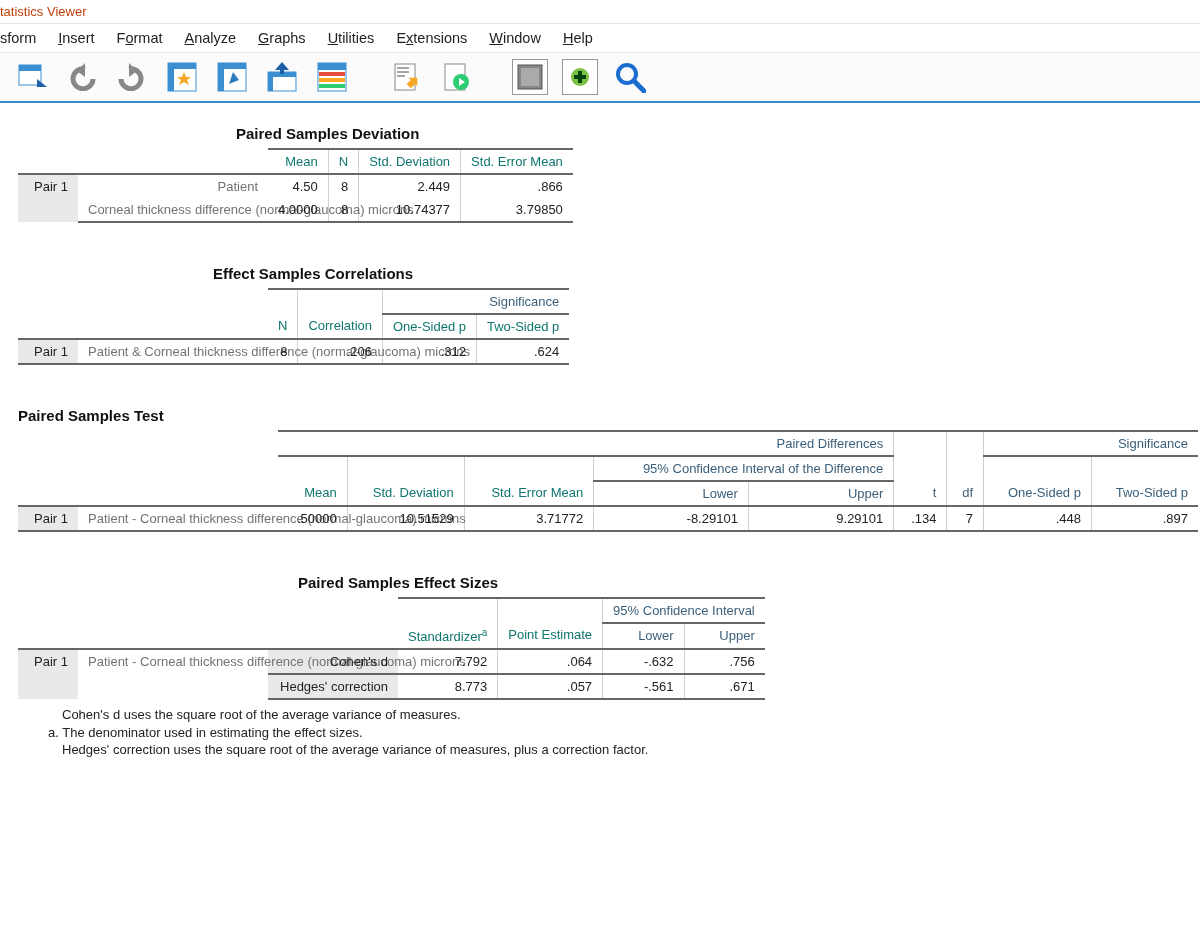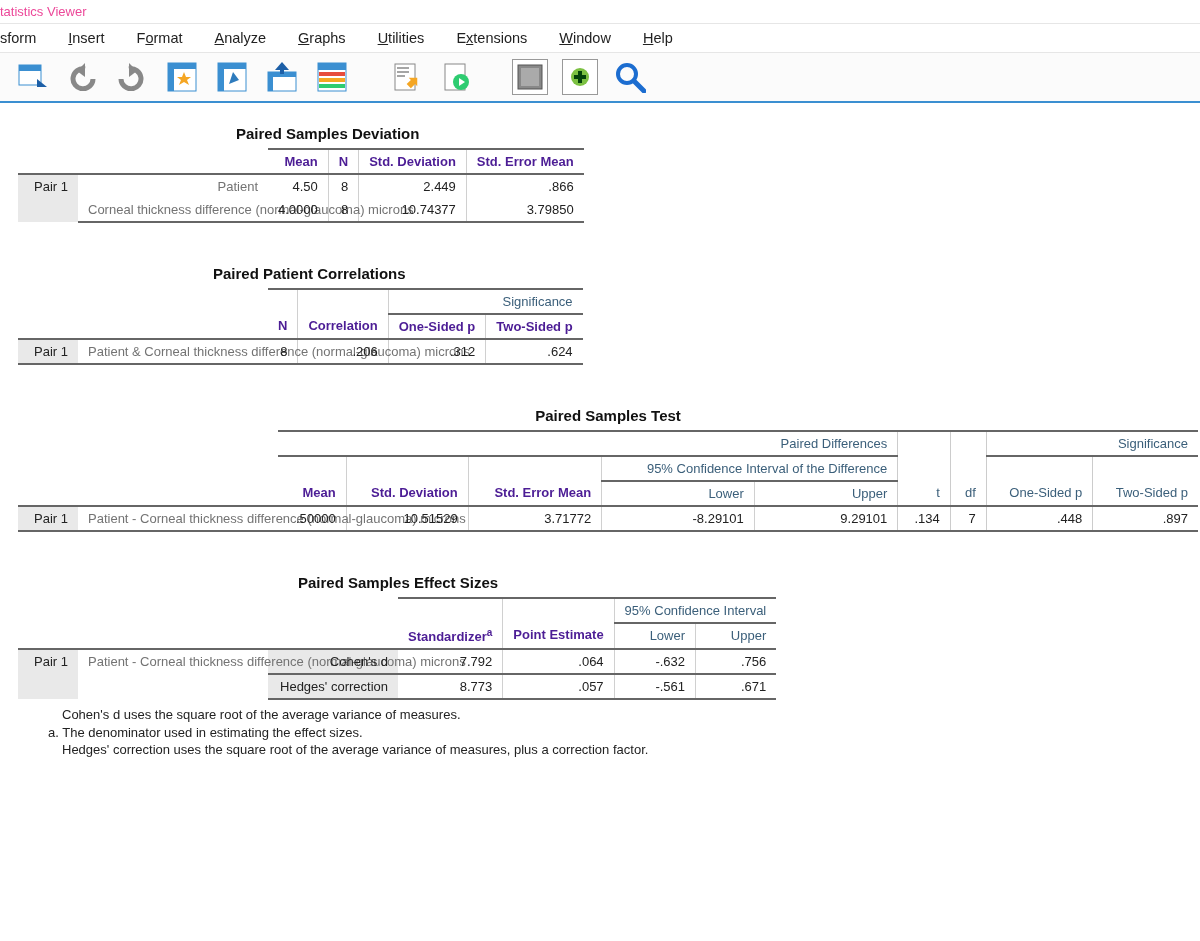--- a/index.html
+++ b/index.html
@@ -7,26 +7,26 @@
     margin: 0; padding: 0;
     font-family: Arial, Helvetica, sans-serif;
     font-size: 13px;
     color: #222;
     background: #fff;
     width: 1200px;
   }
   .titlebar {
     padding: 4px 0 4px 0;
     font-size: 13px;
-    color: #ec4899;
+    color: #c2410c;
     border-bottom: 1px solid #e6e6e6;
   }
   .menubar {
     display: flex;
-    gap: 32px;
+    gap: 22px;
     padding: 6px 0 6px 0;
     font-size: 14.5px;
     border-bottom: 1px solid #e6e6e6;
   }
   .menubar .menu-item { cursor: default; user-select: none; }
   .menubar .menu-item .ul { text-decoration: underline; }
   .toolbar {
     display: flex;
     gap: 14px;
     align-items: center;
@@ -58,21 +58,21 @@
     vertical-align: top;
     white-space: nowrap;
   }
   table.stat .lbl { text-align: left; white-space: normal; }
   table.stat .rowhead {
     background: #e9e9e9;
     text-align: right;
     font-weight: normal;
     vertical-align: top;
   }
-  .hdr { color: #4c1d95; font-weight: bold; margin-top: 44px; }
+  .hdr { color: #0f766e; font-weight: normal; margin-top: 44px; }
   .hdr-c { color: #3b5f7a; font-weight: normal; text-align:center; }
   .bt { border-top: 2px solid #666; }
   .bb { border-bottom: 2px solid #666; }
   .bl { border-left: 1px solid #ccc; }
   .vdiv { border-right: 1px solid #d0d0d0; }
   .desc-var { color: #737373; text-align:left; white-space: normal; max-width: 190px; }
   .footnote { font-size: 13px; color: #222; padding: 6px 0 0 30px; line-height: 1.35; }
   .sup { font-size: 10px; vertical-align: super; }
 </style>
 </head>
@@ -210,21 +210,21 @@
     <td class="desc-var bb">Corneal thickness difference (normal-glaucoma) microns</td>
     <td class="bb vdiv">4.0000</td>
     <td class="bb vdiv">8</td>
     <td class="bb vdiv">10.74377</td>
     <td class="bb">3.79850</td>
   </tr>
 </tbody>
     </table>
 
 <div style="height:28px"></div>
-<div class="tbl-title" style="padding-left:195px">Paired Patient Correlations</div>
+<div class="tbl-title" style="padding-left:195px">Effect Samples Correlations</div>
 <table class="stat">
   <tbody>
         <tr>
     <th class="lbl" style="width:60px"></th>
     <th class="lbl" style="width:190px"></th>
     <th class="bt vdiv"></th>
     <th class="bt vdiv"></th>
     <th class="hdr-c bt" colspan="2">Significance</th>
   </tr>
   <tr>
@@ -240,21 +240,21 @@
     <td class="desc-var bt bb" style="max-width:170px">Patient &amp; Corneal thickness difference (normal-glaucoma) microns</td>
     <td class="bt bb vdiv">8</td>
     <td class="bt bb vdiv">.206</td>
     <td class="bt bb vdiv">.312</td>
     <td class="bt bb">.624</td>
   </tr>
 </tbody>
     </table>
 
 <div style="height:28px"></div>
-<div class="tbl-title" style="text-align:center;width:1180px">Paired Samples Test</div>
+<div class="tbl-title" style="width:1180px">Paired Samples Test</div>
 <table class="stat" style="width:1180px">
   <tbody>
         <tr>
     <th class="lbl" style="width:60px"></th>
     <th class="lbl" style="width:200px"></th>
     <th class="hdr-c bt" colspan="5">Paired Differences</th>
     <th class="bt bl"></th>
           <th class="bt bl"></th>
     <th class="hdr-c bt bl" colspan="2">Significance</th>
   </tr>

